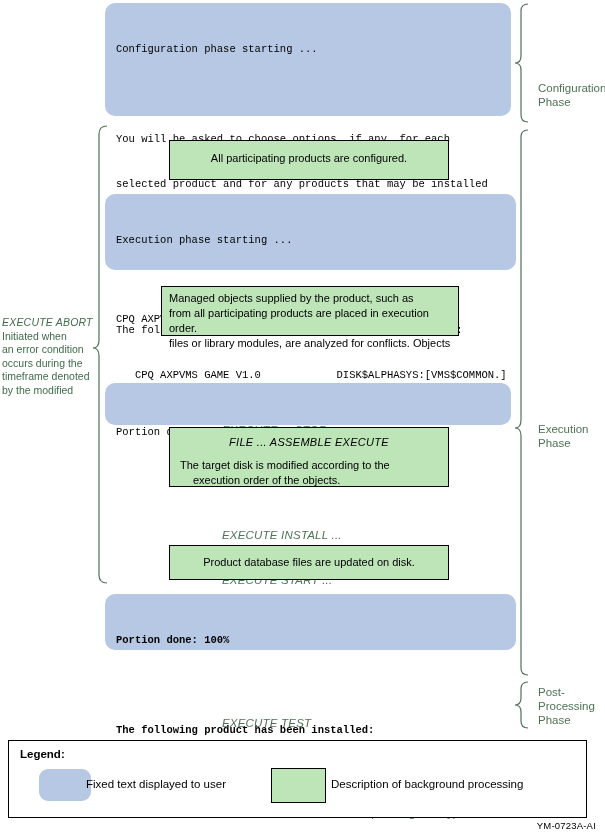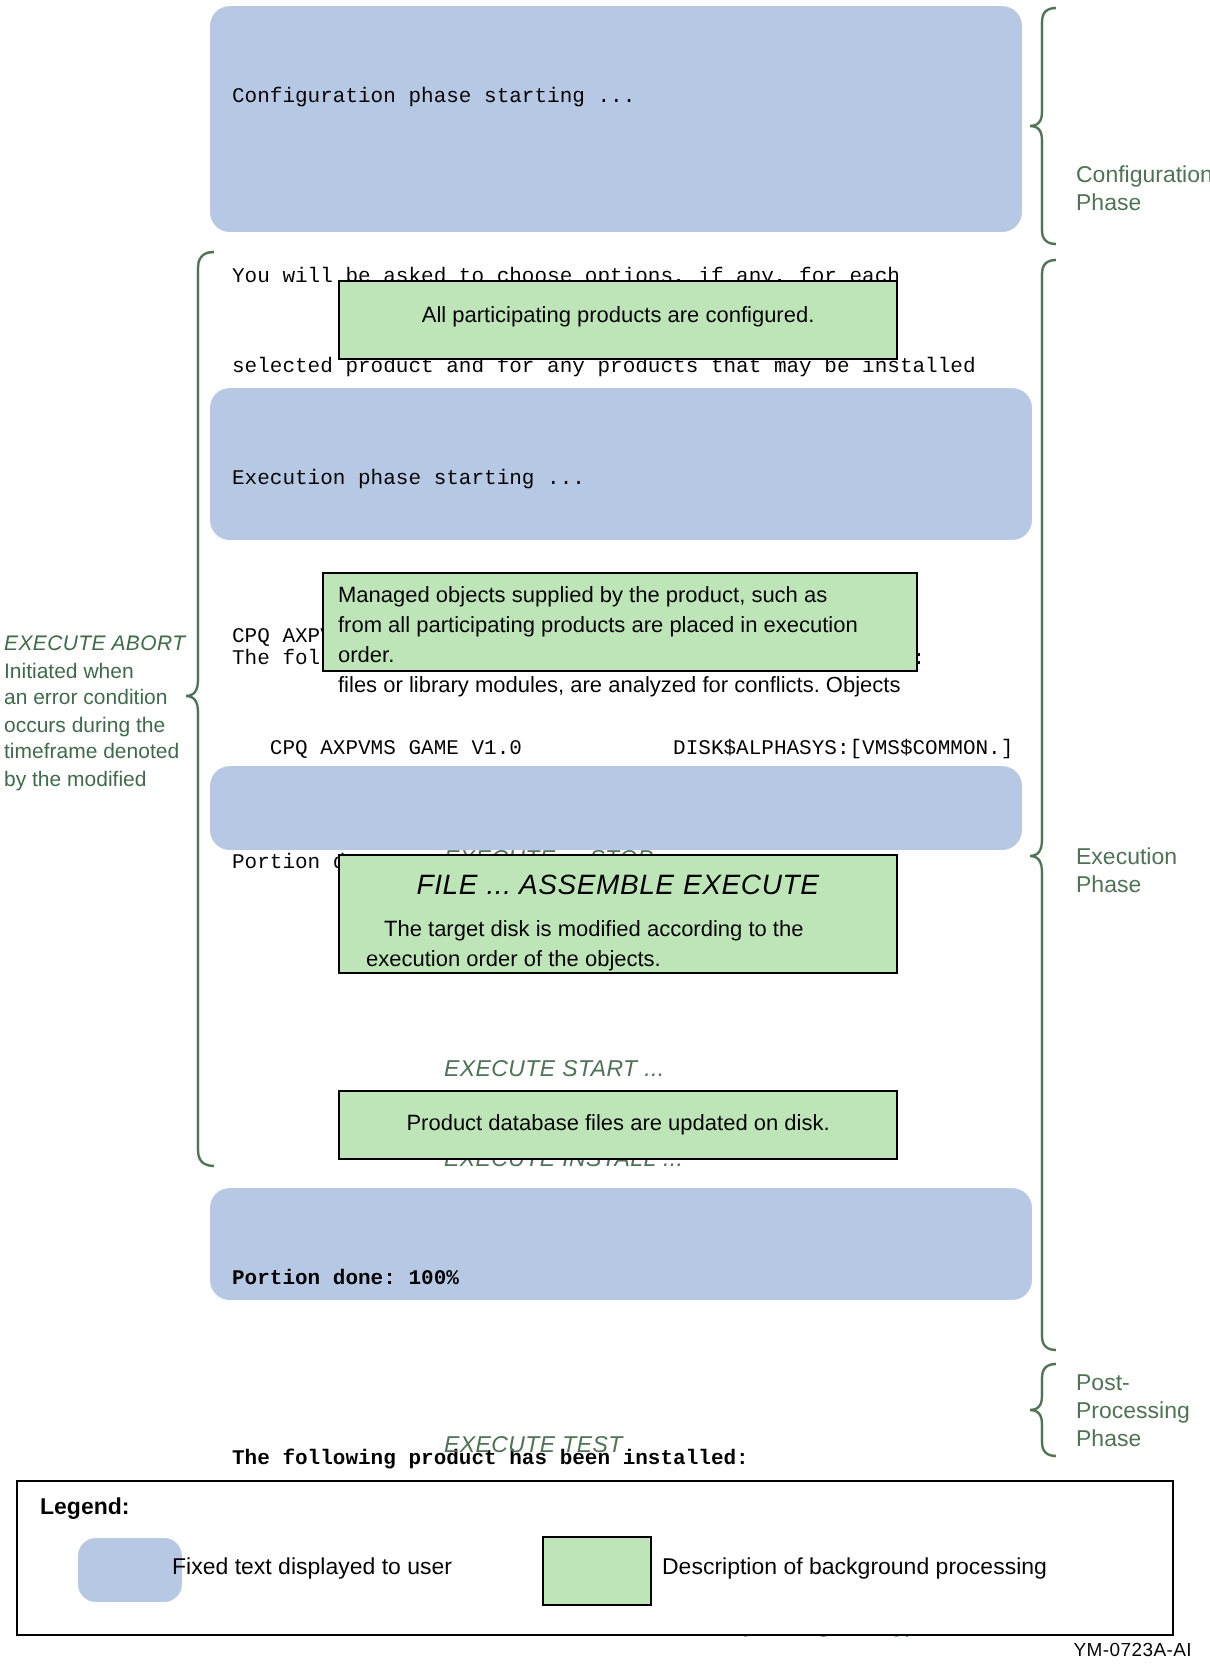--- a/index.html
+++ b/index.html
@@ -43,21 +43,21 @@
     border: 1px solid #000000;
     box-sizing: border-box;
     color: #000000;
     font-size: 11px;
     line-height: 15px;
   }
   .green-box .gtitle {
     display: block;
     font-style: italic;
     text-align: center;
-    font-size: 14px;
+    font-size: 11px;
     letter-spacing: 0.3px;
   }
   .green-box .gline { display: block; }
   .green-center { text-align: center; }
   .green-left { text-align: left; }
 
   
   .cmd {
     position: absolute;
     color: #4f7355;
@@ -214,27 +214,27 @@
     <span class="ln">Portion done: 0%</span>
   </div>
 
   <div class="cmd" style="left:222px; top:393px; width:290px;">
     <span class="cline">EXECUTE ... STOP</span>
     <span class="cline">EXECUTE UPGRADE</span>
   </div>
 
   <div class="green-box" style="left:169px; top:427px; width:280px; height:60px; padding:7px 0 0 0;">
     <span class="gtitle">FILE ... ASSEMBLE EXECUTE</span>
-    <span class="gline" style="padding-left:22px; margin-top:8px;">The target disk is modified according to the</span>
-    <span class="gline" style="padding-left:13px;">execution order of the objects.</span>
+    <span class="gline" style="padding-left:10px; margin-top:8px;">The target disk is modified according to the</span>
+    <span class="gline" style="padding-left:23px;">execution order of the objects.</span>
   </div>
 
   <div class="cmd" style="left:222px; top:498px; width:290px;">
+    <span class="cline">EXECUTE INSTALL ...</span>
     <span class="cline">EXECUTE START ...</span>
-    <span class="cline">EXECUTE INSTALL ...</span>
     <span class="cline">EXECUTE POSTINSTALL</span>
   </div>
 
   <div class="green-box green-center" style="left:169px; top:545px; width:280px; height:35px; padding-top:9px;">
     <span class="gline">Product database files are updated on disk.</span>
   </div>
 
   <div class="blue-box" style="left:105px; top:594px; width:411px; height:56px;font-weight:bold;">
     <span class="ln">Portion done: 100%</span>
     <span class="ln"></span>

